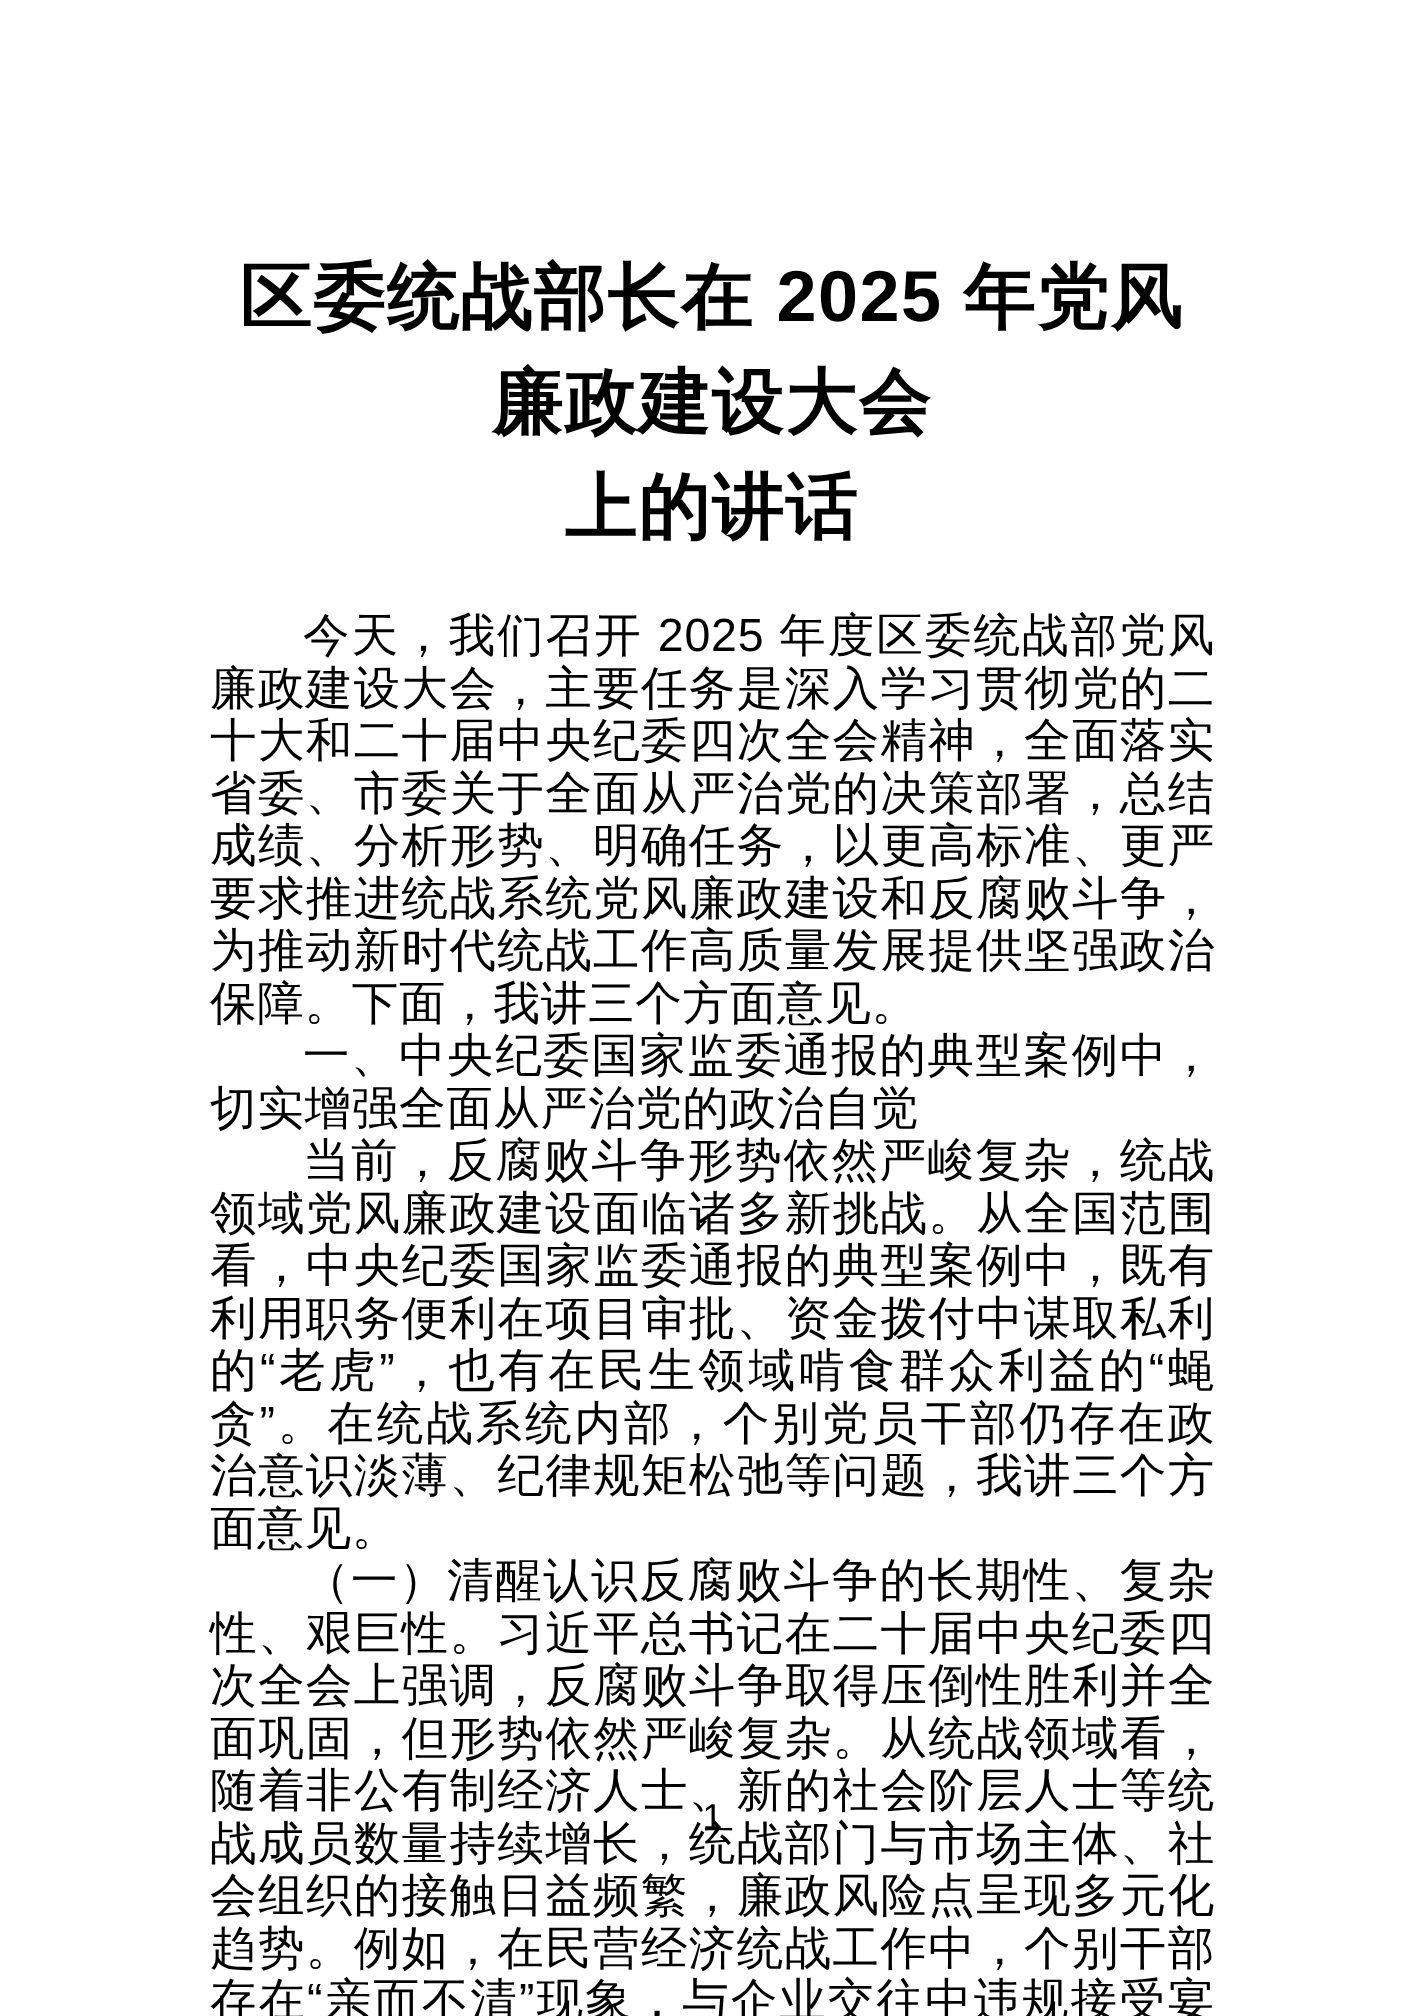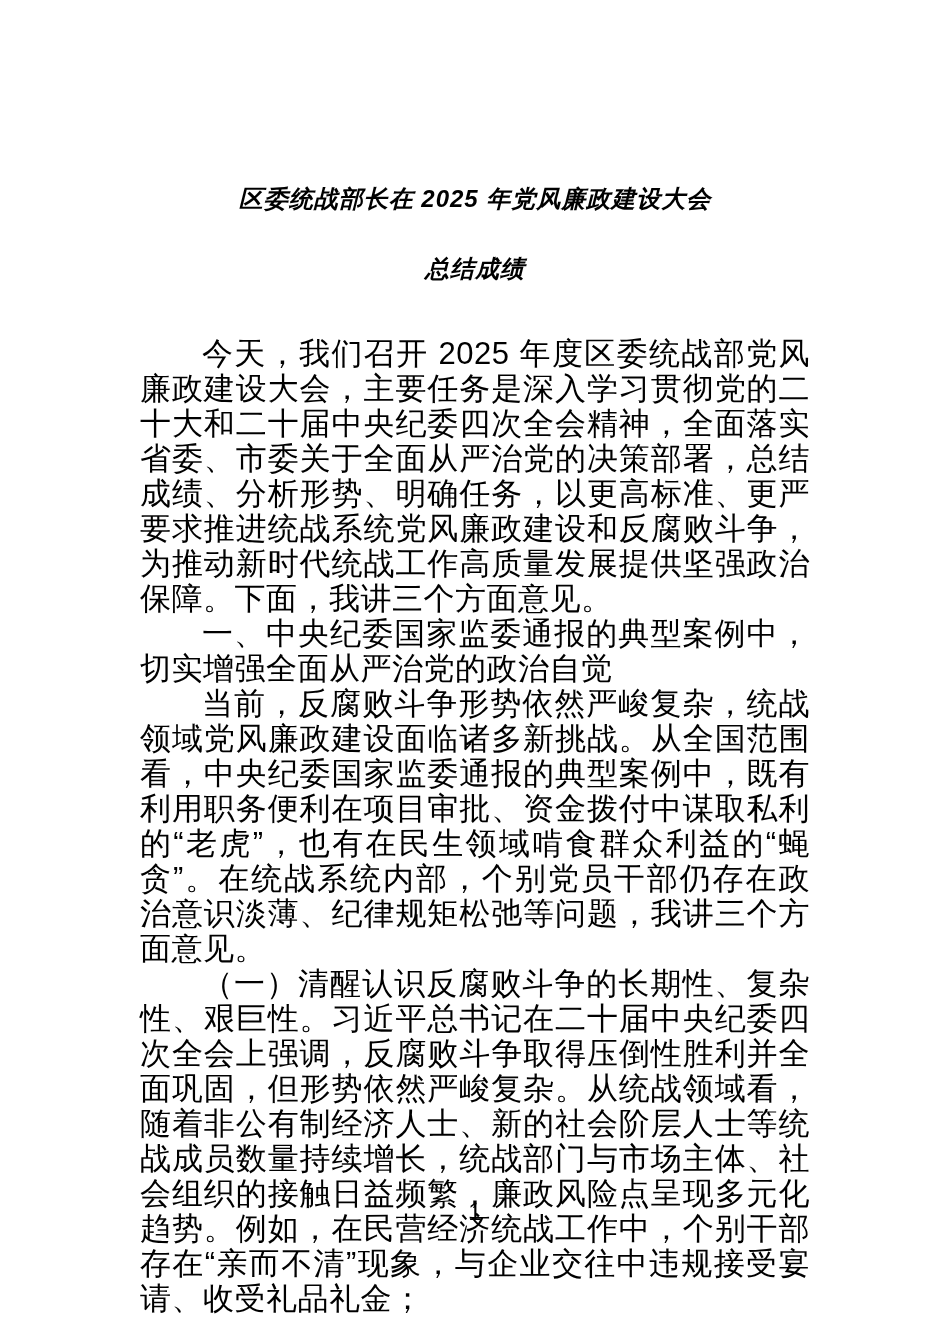--- a/index.html
+++ b/index.html
@@ -19,26 +19,25 @@
   .page {
     box-sizing: border-box;
     width: 950px;
     height: 1344px;
     padding: 164px 140px 0 140px;
     background: #ffffff;
     position: relative;
   }
   .doc-title {
     text-align: center;
-    font-size: 24px;
+    font-size: 48px;
     font-weight: 700;
     line-height: 70px;
     letter-spacing: 1px;
     margin: 0 0 32px 0;
-    font-style: italic;
   }
   .doc-title .title-line {
     display: block;
   }
   .doc-body {
     font-size: 31px;
     line-height: 35px;
     letter-spacing: 0.5px;
   }
   .doc-body p {
@@ -59,21 +58,21 @@
     color: #000000;
   }
 </style>
 </head>
 <body>
 
 <div class="page">
 
   <h1 class="doc-title">
     <span class="title-line">区委统战部长在 2025 年党风廉政建设大会</span>
-    <span class="title-line">总结成绩</span>
+    <span class="title-line">上的讲话</span>
   </h1>
 
   <div class="doc-body">
     <p>今天，我们召开 2025 年度区委统战部党风廉政建设大会，主要任务是深入学习贯彻党的二十大和二十届中央纪委四次全会精神，全面落实省委、市委关于全面从严治党的决策部署，总结成绩、分析形势、明确任务，以更高标准、更严要求推进统战系统党风廉政建设和反腐败斗争，为推动新时代统战工作高质量发展提供坚强政治保障。下面，我讲三个方面意见。</p>
     <p>一、中央纪委国家监委通报的典型案例中，切实增强全面从严治党的政治自觉</p>
     <p>当前，反腐败斗争形势依然严峻复杂，统战领域党风廉政建设面临诸多新挑战。从全国范围看，中央纪委国家监委通报的典型案例中，既有利用职务便利在项目审批、资金拨付中谋取私利的“老虎”，也有在民生领域啃食群众利益的“蝇贪”。在统战系统内部，个别党员干部仍存在政治意识淡薄、纪律规矩松弛等问题，我讲三个方面意见。</p>
     <p>（一）清醒认识反腐败斗争的长期性、复杂性、艰巨性。习近平总书记在二十届中央纪委四次全会上强调，反腐败斗争取得压倒性胜利并全面巩固，但形势依然严峻复杂。从统战领域看，随着非公有制经济人士、新的社会阶层人士等统战成员数量持续增长，统战部门与市场主体、社会组织的接触日益频繁，廉政风险点呈现多元化趋势。例如，在民营经济统战工作中，个别干部存在“亲而不清”现象，与企业交往中违规接受宴请、收受礼品礼金；</p>
   </div>
 
   <div class="page-footer">

